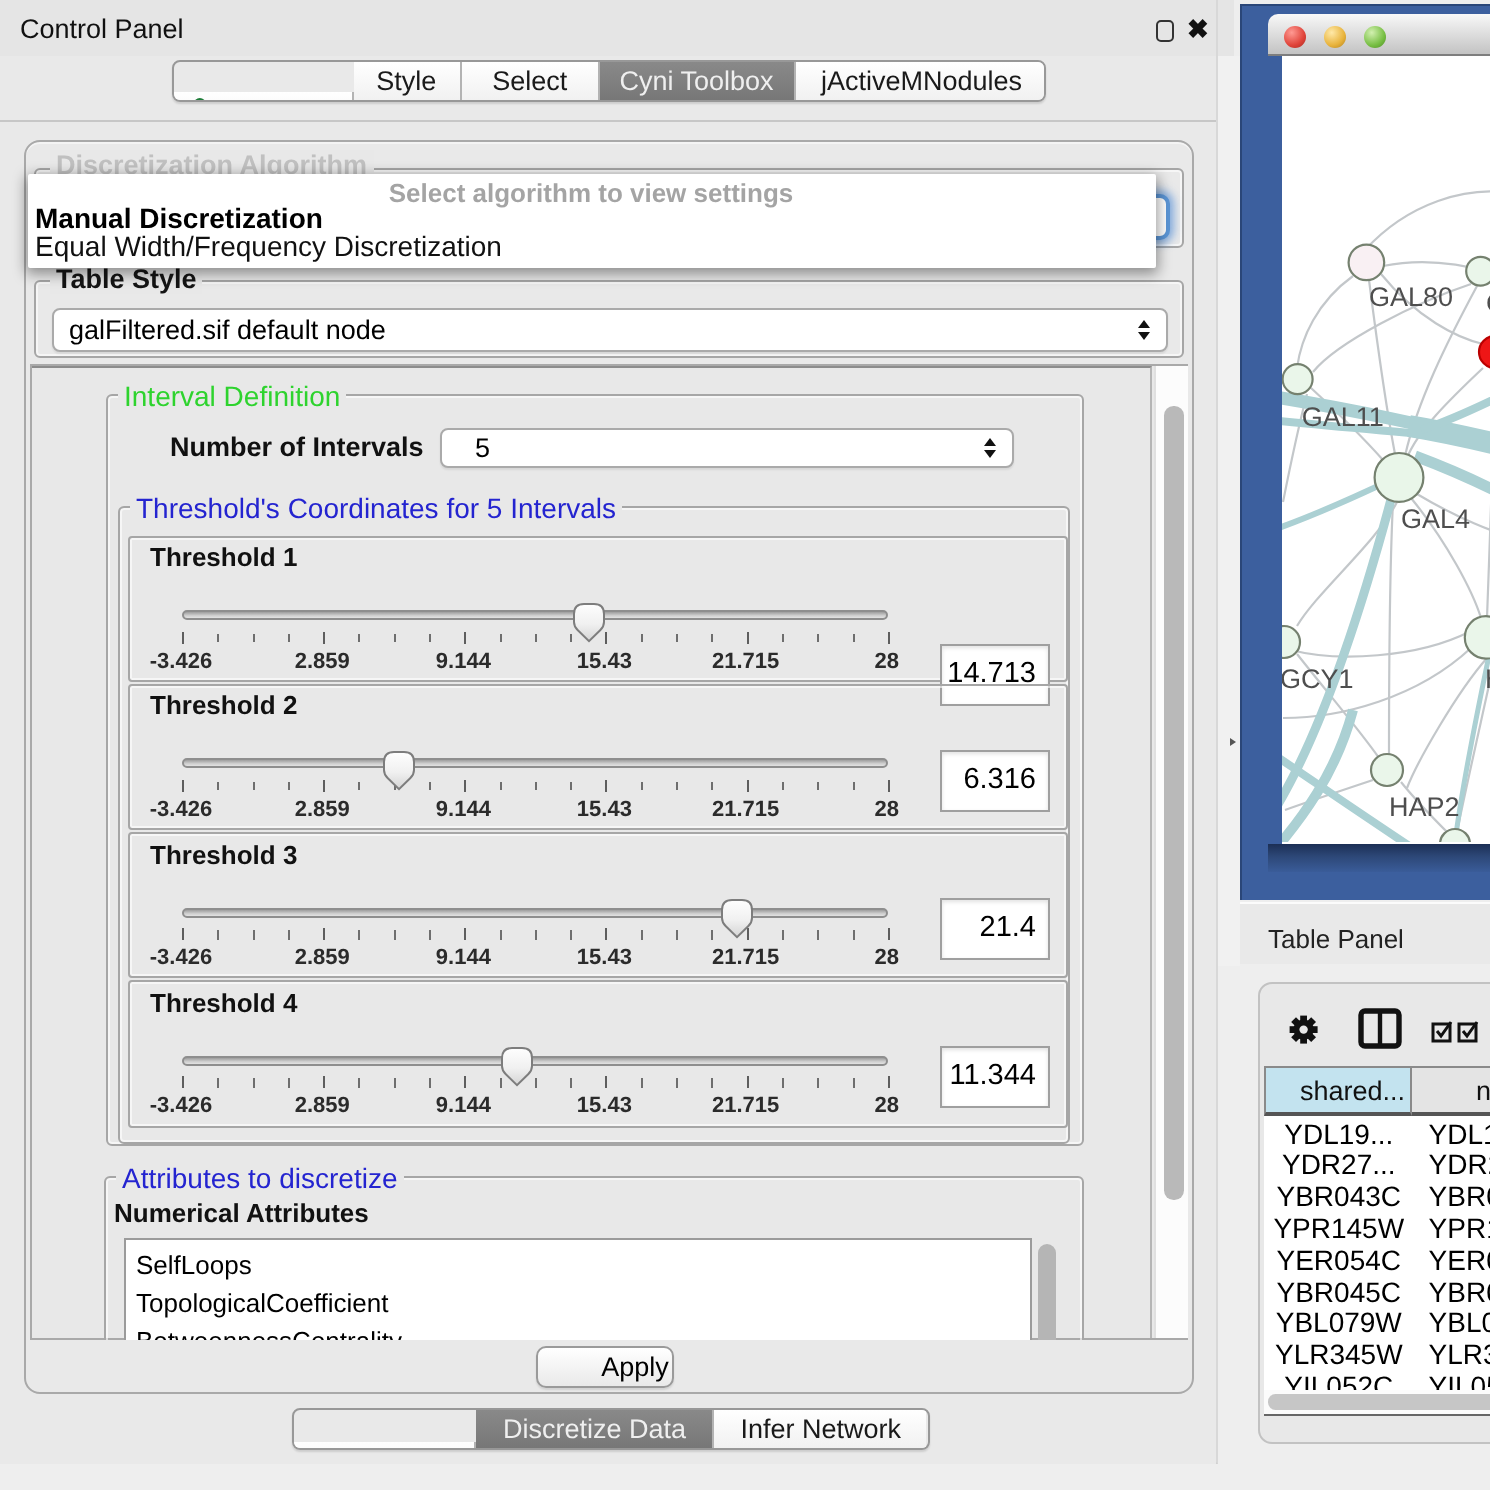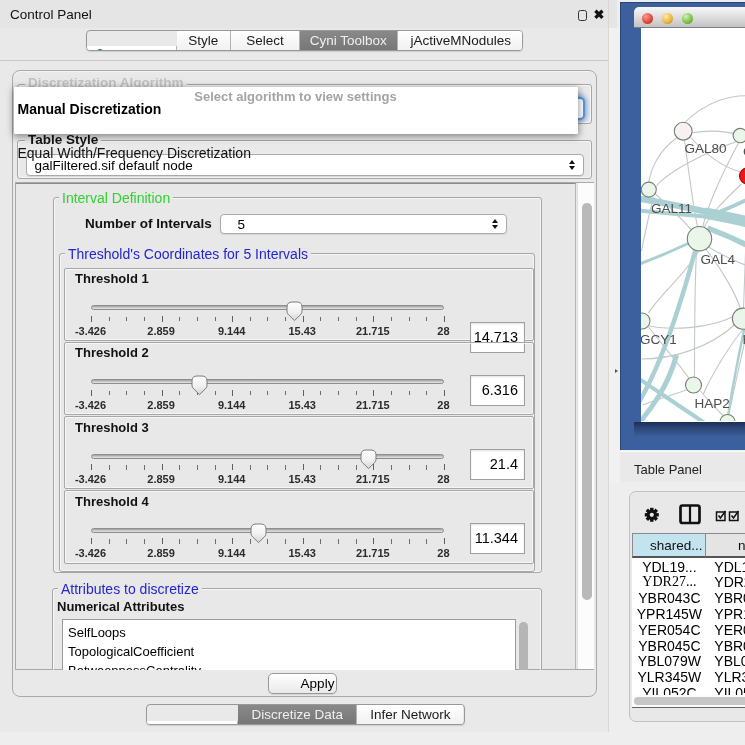--- a/index.html
+++ b/index.html
@@ -66,21 +66,21 @@
     <span class="ctext">galFiltered.sif default node</span>
     <div class="spin">
         <div class="up"></div>
         <div class="dn"></div>
       </div>
   </div>
 
   <div class="abs" style="left:13.5px;top:86.5px;width:564px;height:47px;background:#ffffff;border-radius:1px;box-shadow:0 2px 7px 1px rgba(0,0,0,.4);z-index:30;">
     <div style="position:absolute;left:4px;top:14.5px;font-size:14px;font-weight:bold;color:#000;">Manual Discretization</div>
     <div style="position:absolute;left:0;top:2px;width:100%;text-align:center;font-size:13px;font-weight:bold;color:#a4a4a4;">Select algorithm to view settings</div>
-    <div style="position:absolute;left:4px;top:28px;font-size:14px;color:#111;margin-top:30px;">Equal Width/Frequency Discretization</div>
+    <div style="position:absolute;left:4px;top:28px;font-size:14px;color:#111;">Equal Width/Frequency Discretization</div>
   </div>
 
   <div class="abs" style="left:15px;top:182px;width:579px;height:488px;border:1px solid #a9a9a9;background:#e8e8e8;"></div>
   <div class="abs" style="left:16px;top:183px;width:560px;height:486px;border-top:1px solid #8c8c8c;border-right:1px solid #b5b5b5;"></div>
 
   <div class="abs" style="left:577px;top:183px;width:16.5px;height:486px;background:#fcfcfc;border-left:1px solid #e0e0e0;"></div>
   <div class="abs" style="left:582px;top:203px;width:9.5px;height:397px;background:#b9b9b9;border-radius:4.75px;"></div>
 
   <div class="abs" style="left:16px;top:184px;width:559px;height:485.5px;overflow:hidden;">
     <div class="abs" style="left:0;top:0;width:559px;height:600px;" id="viewport-inner">
@@ -267,21 +267,21 @@
 <div class="abs" style="left:634px;top:462px;font-size:13px;color:#222;">Table Panel</div>
 
 <div class="abs" style="left:629px;top:490.5px;width:140px;height:231px;background:#e8e8e8;border:1px solid #c2c2c2;border-radius:7px;"></div>
 <div class="abs" style="left:632.3px;top:533px;width:112.7px;height:174.5px;overflow:hidden;background:#fff;">
   <div class="abs" style="left:0;top:0;width:74.2px;height:24.5px;background:#c3e3ef;border:1px solid #8a8a8a;border-bottom:2px solid #555;text-align:right;padding-right:3px;font-size:13.5px;color:#111;line-height:23px;">shared...</div>
   <div class="abs" style="left:74.2px;top:0;width:60px;height:24.5px;background:#e4e4e4;border-top:1px solid #8a8a8a;border-bottom:2px solid #555;font-size:13.5px;color:#111;line-height:23px;">
       <span style="position:absolute;left:31.5px;">na</span>
     </div>
   <div class="abs" style="left:0;top:25.5px;width:74.2px;font-size:14px;color:#000;text-align:center;">YDL19...</div>
   <div class="abs" style="left:82px;top:25.5px;font-size:14px;color:#000;white-space:nowrap;">YDL190C</div>
-  <div class="abs" style="left:0;top:41.3px;width:74.2px;font-size:14px;color:#000;text-align:center;font-family:Liberation Serif, serif;">YDR27...</div>
+  <div class="abs" style="left:0;top:41.3px;width:74.2px;font-size:14px;color:#000;text-align:center;">YDR27...</div>
   <div class="abs" style="left:82px;top:41.3px;font-size:14px;color:#000;white-space:nowrap;">YDR277C</div>
   <div class="abs" style="left:0;top:57.1px;width:74.2px;font-size:14px;color:#000;text-align:center;">YBR043C</div>
   <div class="abs" style="left:82px;top:57.1px;font-size:14px;color:#000;white-space:nowrap;">YBR043C</div>
   <div class="abs" style="left:0;top:72.9px;width:74.2px;font-size:14px;color:#000;text-align:center;">YPR145W</div>
   <div class="abs" style="left:82px;top:72.9px;font-size:14px;color:#000;white-space:nowrap;">YPR145W</div>
   <div class="abs" style="left:0;top:88.7px;width:74.2px;font-size:14px;color:#000;text-align:center;">YER054C</div>
   <div class="abs" style="left:82px;top:88.7px;font-size:14px;color:#000;white-space:nowrap;">YER054C</div>
   <div class="abs" style="left:0;top:104.5px;width:74.2px;font-size:14px;color:#000;text-align:center;">YBR045C</div>
   <div class="abs" style="left:82px;top:104.5px;font-size:14px;color:#000;white-space:nowrap;">YBR045C</div>
   <div class="abs" style="left:0;top:120.3px;width:74.2px;font-size:14px;color:#000;text-align:center;">YBL079W</div>

